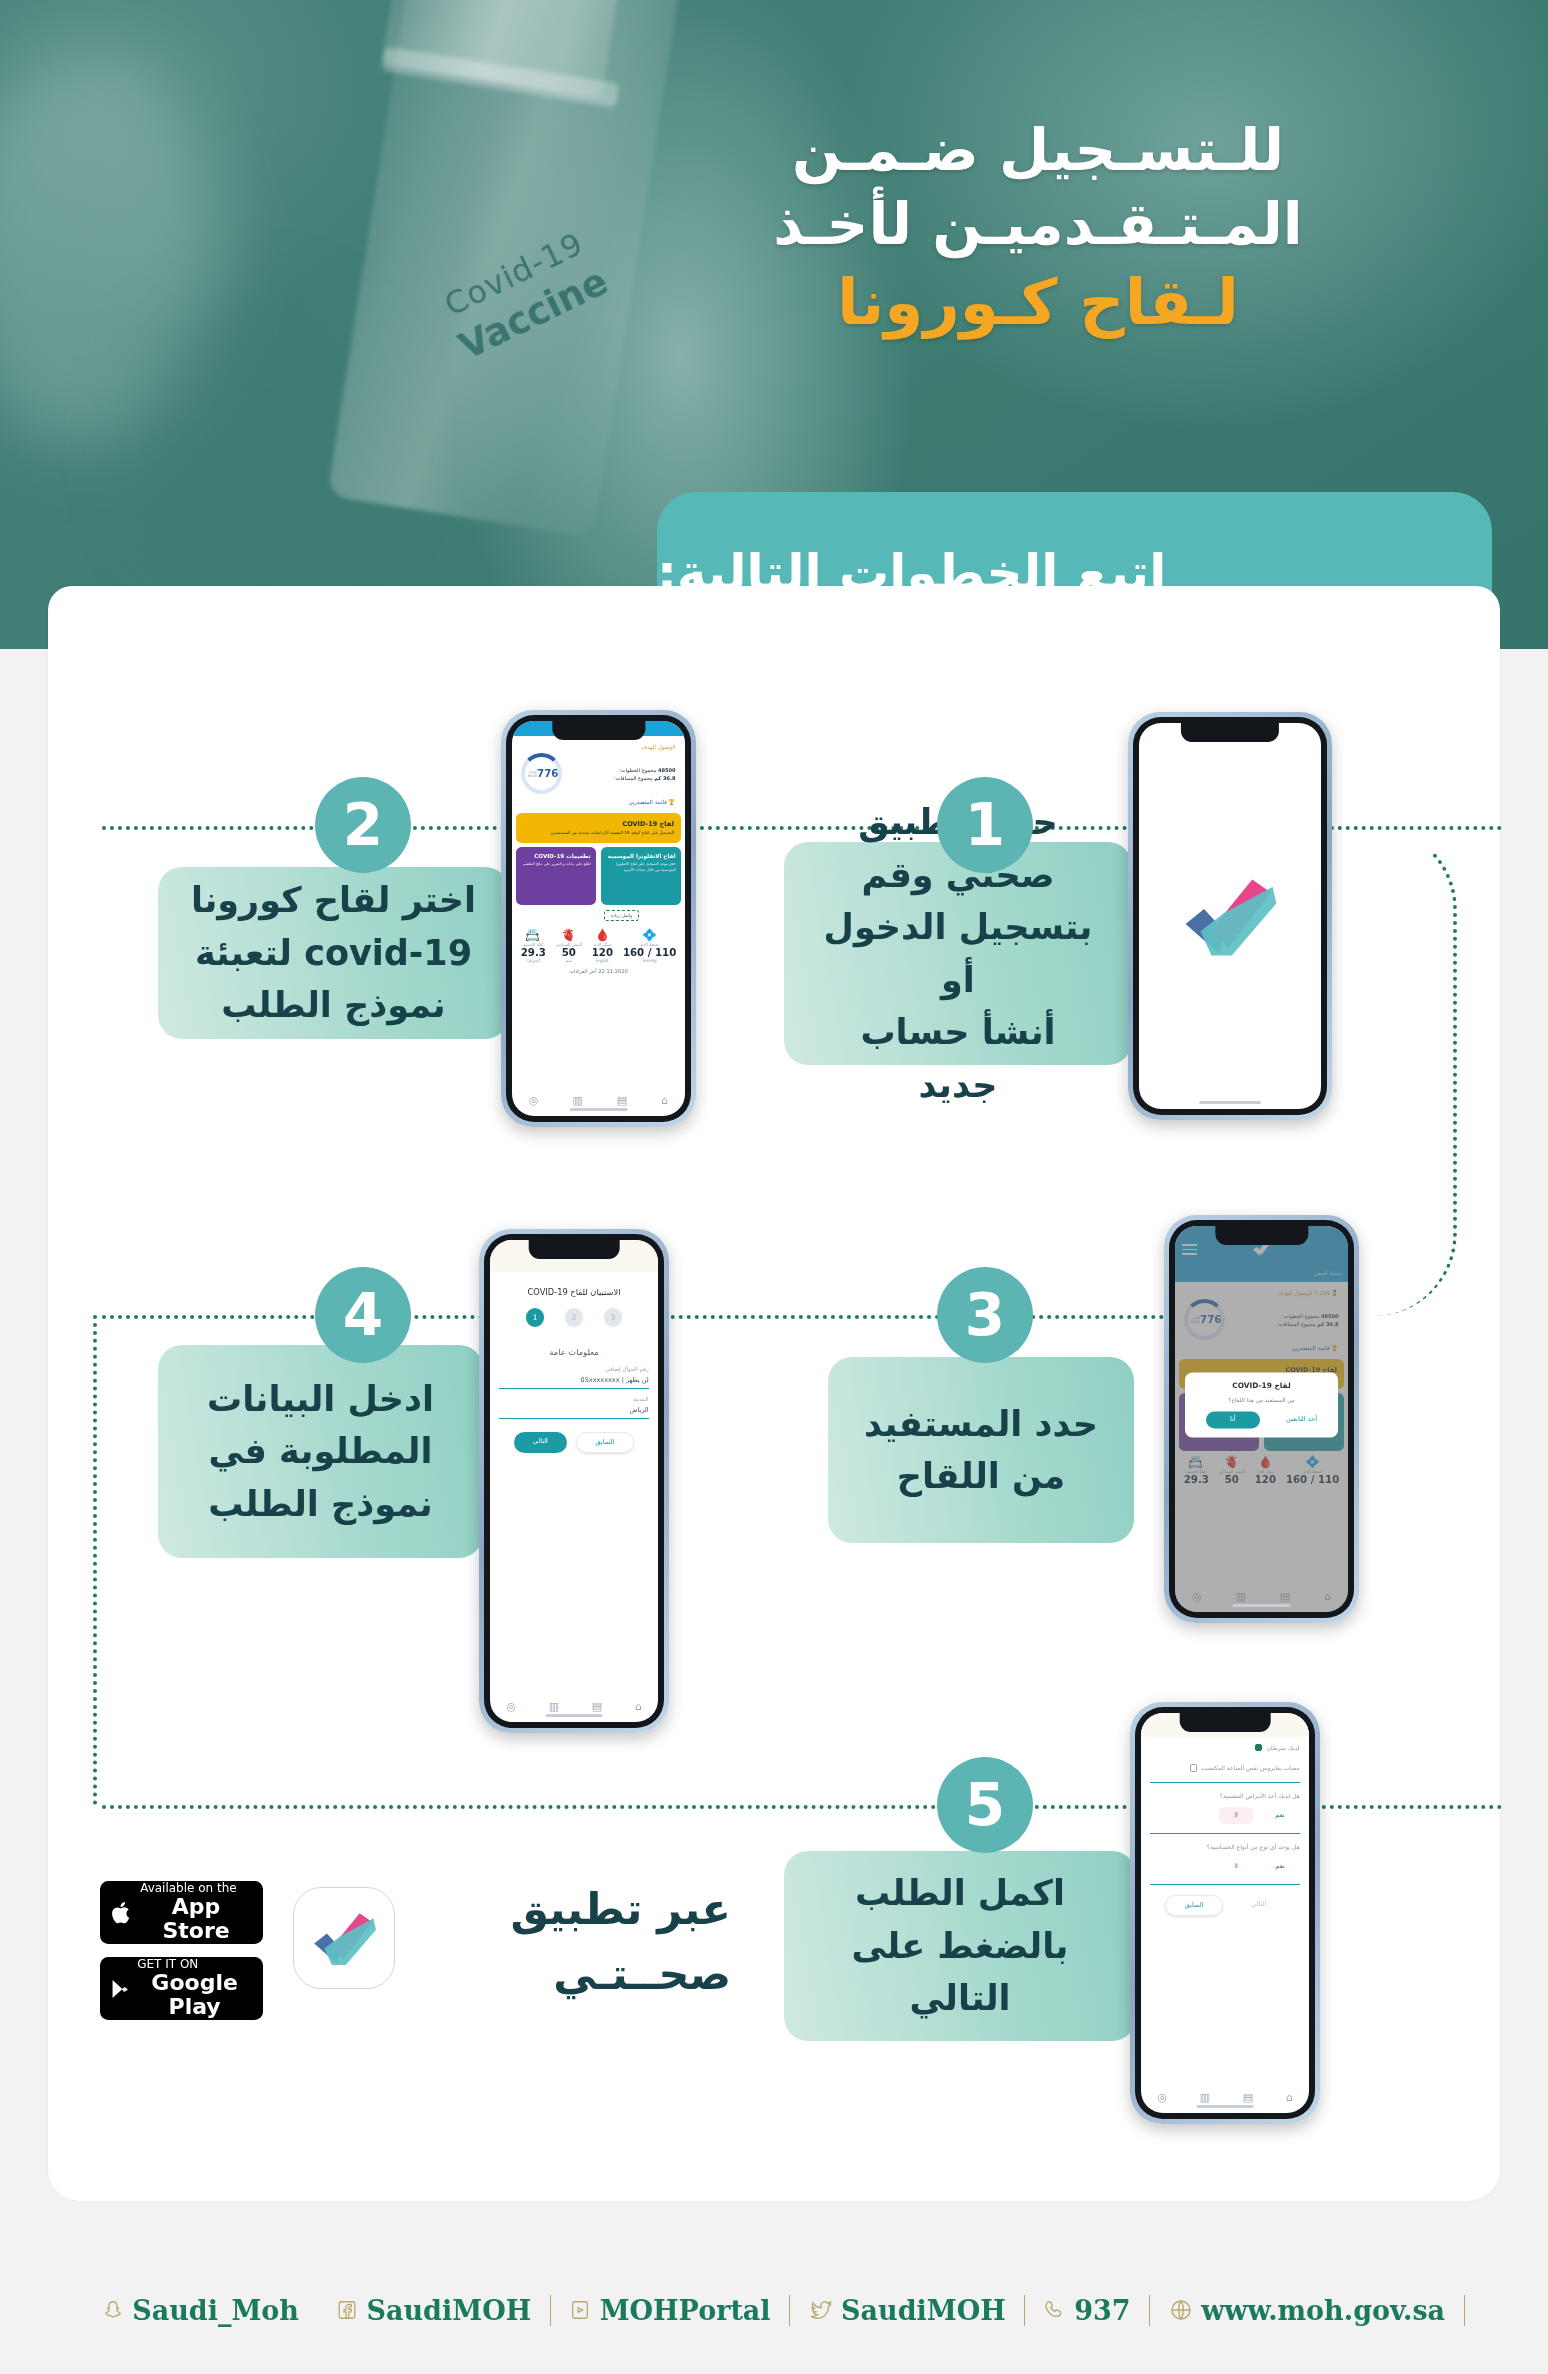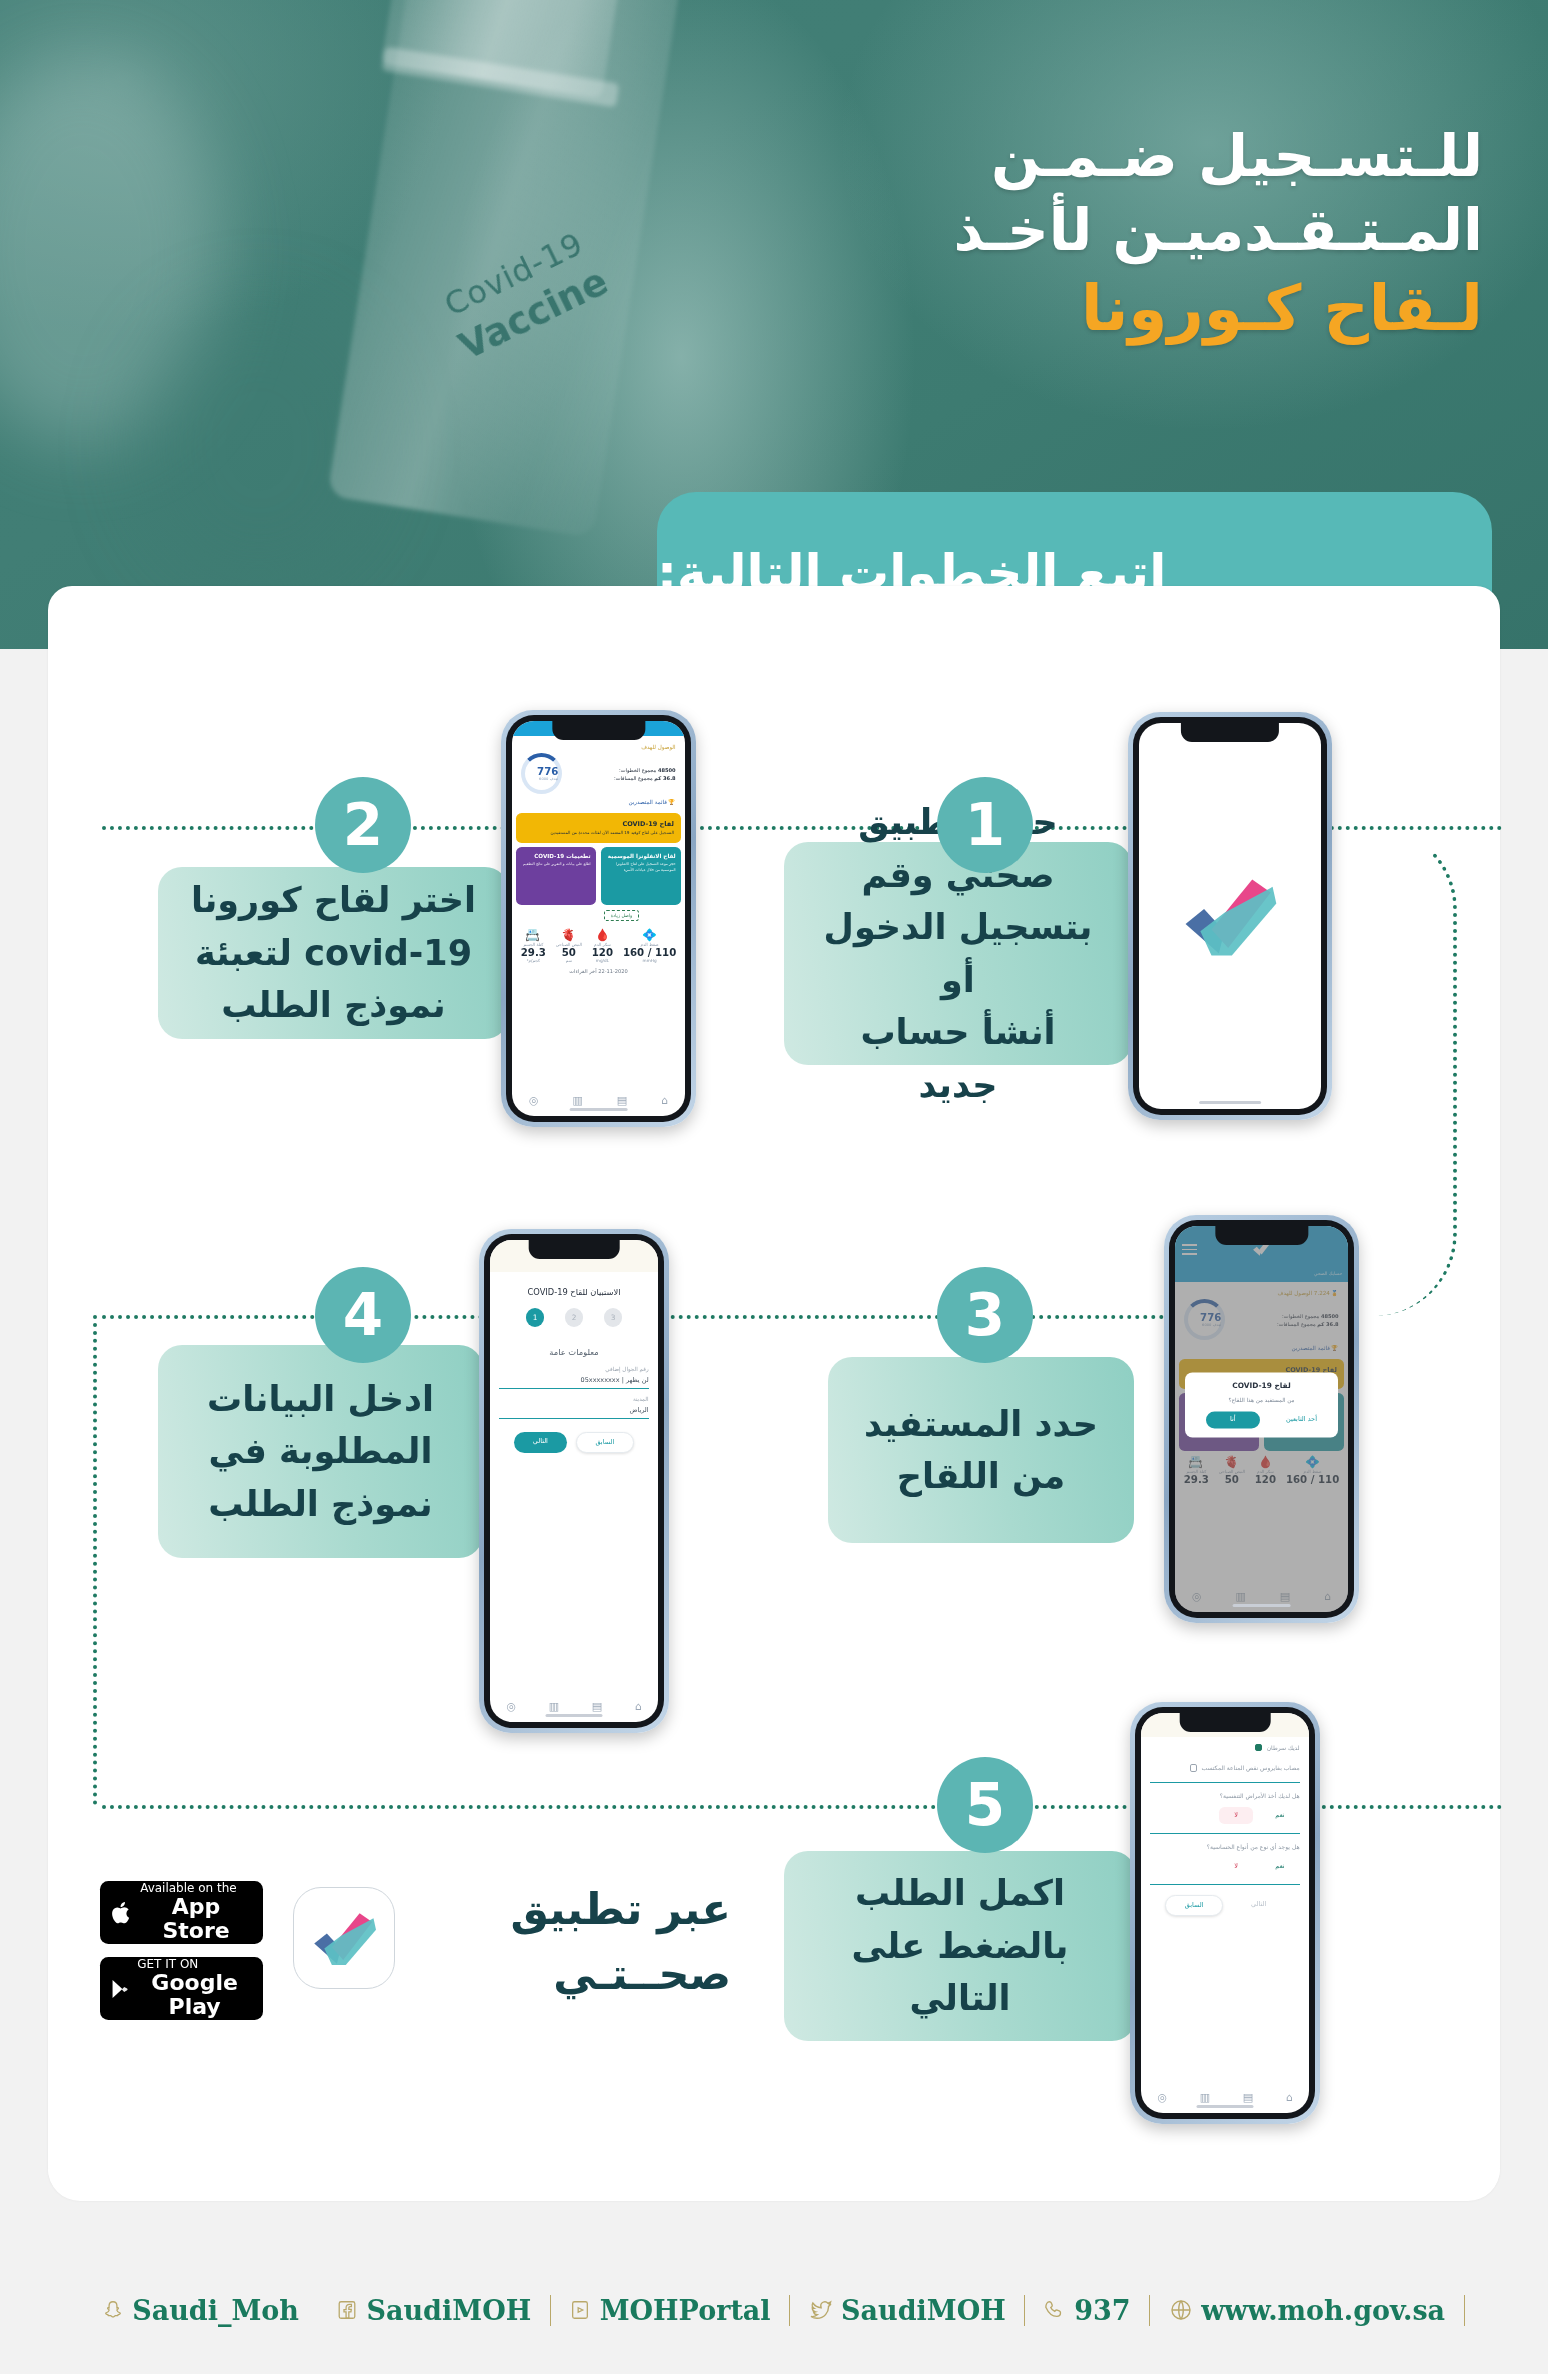--- a/index.html
+++ b/index.html
@@ -49,21 +49,21 @@
   .blob{ position:absolute; border-radius:50%; filter:blur(37px); }
   .blob.b1{ left:-56px; top:56px; width:278px; height:390px; background:rgba(210,230,226,.28); }
   .blob.b2{ left:139px; top:306px; width:241px; height:278px; background:rgba(60,120,112,.35); }
 
   .logo{ position:absolute; left:102px; top:58px; width:269px; text-align:center; }
   .logo svg{ display:block; margin:0 auto; }
   .logo .ar{ color:#fff; font-size:39px; font-weight:bold; margin-top:5.6px; letter-spacing:0; }
   .logo .en{ color:#fff; font-size:27px; font-weight:bold; margin-top:7.4px; letter-spacing:0.5px;
              font-family:"DejaVu Serif","Liberation Serif",serif; }
 
-  .headline{ position:absolute; right:65px; top:119px; width:890px; text-align:right; }
+  .headline{ position:absolute; right:65px; top:113px; width:890px; text-align:center; }
   .headline .ln{ color:#ffffff; font-size:58px; font-weight:bold; line-height:1.28;
                  letter-spacing:1.9px; text-shadow:0 1.9px 4.6px rgba(0,0,0,.18); }
   .headline .ln.accent{ color:#F5A623; font-size:63px; letter-spacing:2.8px; margin-top:1.9px; }
 
   .steps-banner{
     position:absolute; right:56px; top:492px; width:835px; height:162px;
     background:#57b9b7; border-radius:39px;
     display:flex; align-items:center; justify-content:flex-end; padding-right:45px;
   }
   .steps-banner span{ color:#ffffff; font-size:50px; font-weight:bold; letter-spacing:0.9px; }
@@ -133,21 +133,21 @@
 
   
   .s-logo{ display:flex; align-items:center; justify-content:center; height:100%; }
 
   
   .mini{ font-size:6.5px; color:#2a3340; }
   .card-white{ background:#fff; border-radius:5.6px; margin:3.7px; padding:4.6px 5.6px; }
   .statbox{ display:flex; justify-content:space-between; align-items:center; }
   .ring{
     width:41px; height:41px; border-radius:50%; border:4.6px solid #d9e6f5; border-top-color:#2b5fa8;
-    display:flex; flex-direction:column; align-items:flex-start; justify-content:center;
+    display:flex; align-items:center; justify-content:center;
   }
   .ring .n{ font-size:10.2px; font-weight:bold; color:#2b5fa8; }
   .ring .u{ font-size:3.7px; color:#8fa3bd; }
   .yellowcard{ background:#f2b705; border-radius:5.6px; margin:3.7px; padding:6.5px 7.4px; color:#1d2c3a; }
   .tiles{ display:flex; gap:4.6px; margin:3.7px; }
   .tile{ flex:1; border-radius:5.6px; padding:6.5px 5.6px; color:#fff; min-height:58px; }
   .tile.purple{ background:#6d3f9e; }
   .tile.teal{ background:#1b9aa3; }
   .vitals{ display:flex; justify-content:space-around; margin:4.6px 3.7px; text-align:center; }
   .vitals .v .ic{ font-size:12px; }

